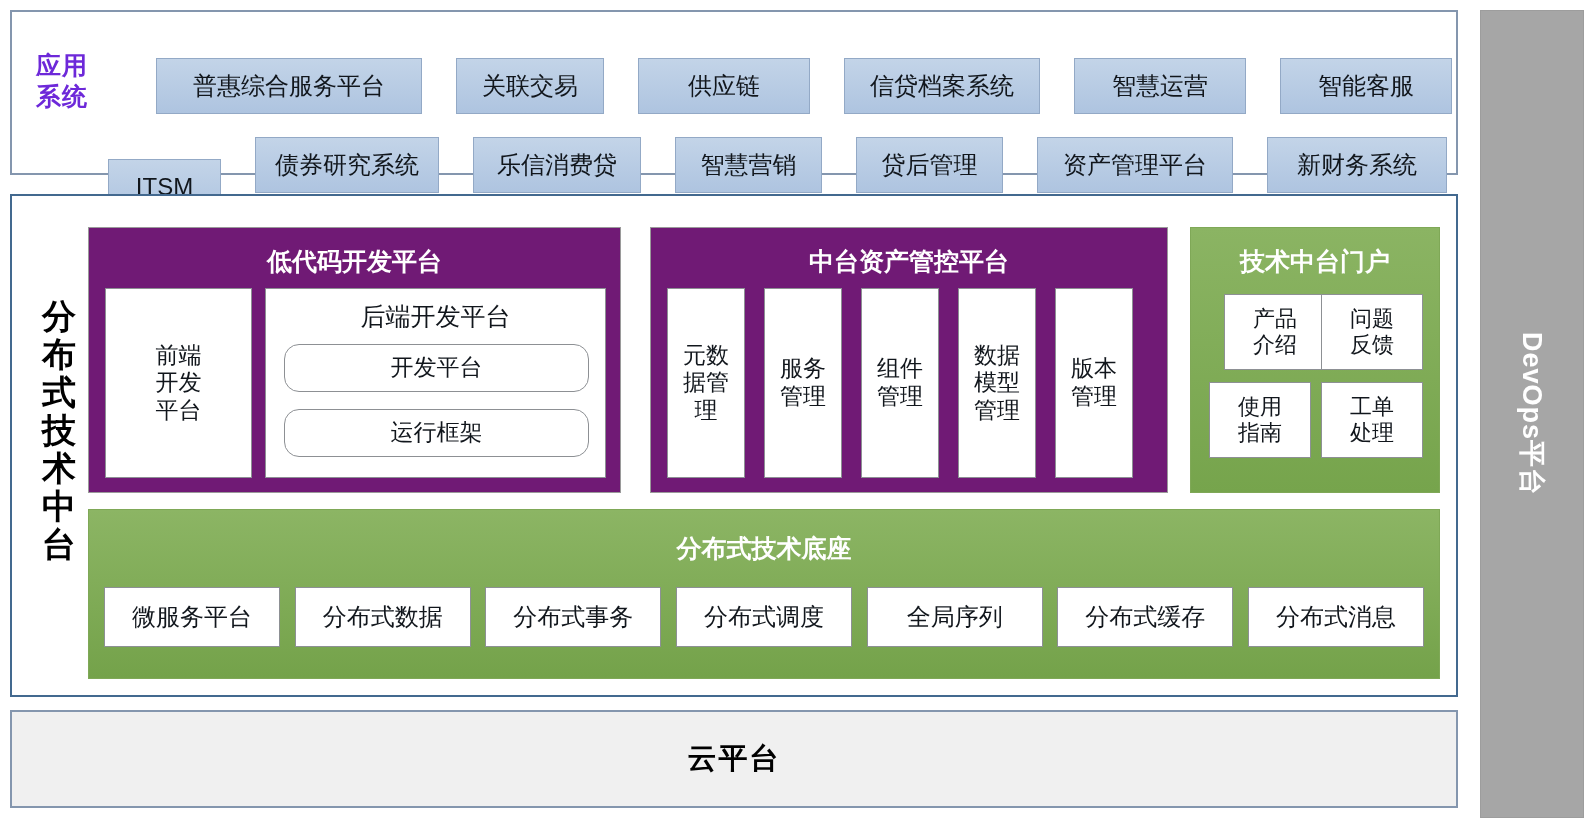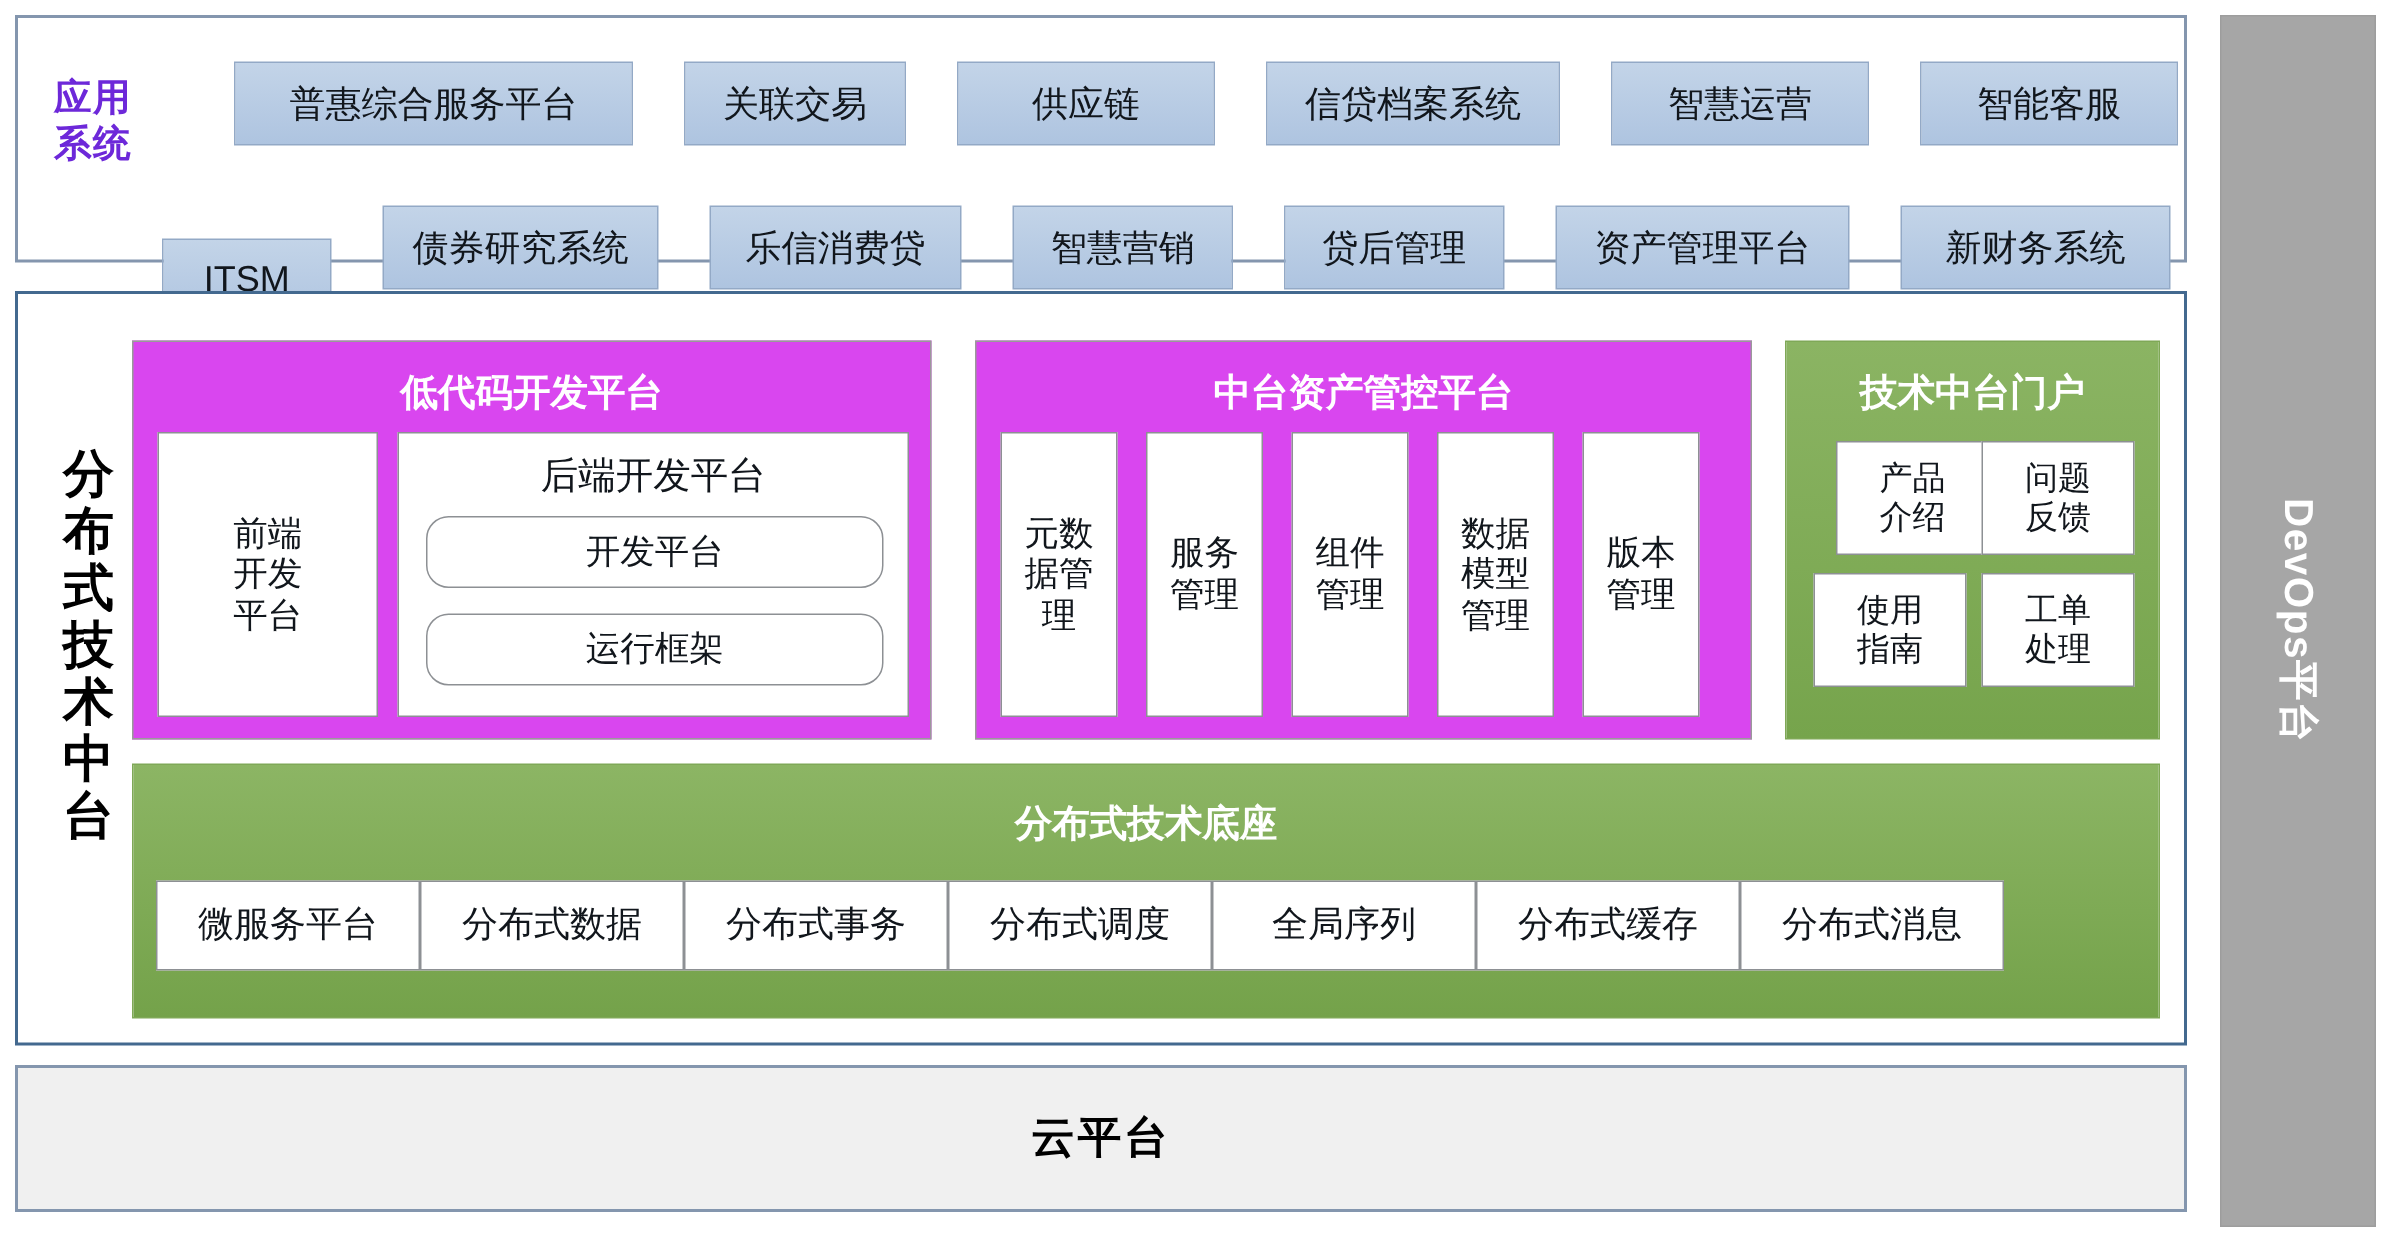--- a/index.html
+++ b/index.html
@@ -36,21 +36,21 @@
     color: #6d28d9;
     line-height: 1.22;
     letter-spacing: 1px;
   }
   .app-row {
     position: absolute;
     left: 96px;
     display: flex;
     align-items: center;
   }
-  #app-row-1 { top: 29px; padding-left: 48px; }
+  #app-row-1 { top: 46px; padding-left: 48px; }
   #app-row-2 { top: 102px; }
 
   .app-box {
     height: 56px;
     background: linear-gradient(180deg, #c3d4e8 0%, #aec4e0 100%);
     border: 1px solid #93a9c6;
     display: flex;
     align-items: center;
     justify-content: center;
     font-size: 24px;
@@ -79,21 +79,21 @@
     color: #000000;
     line-height: 1.12;
     writing-mode: vertical-rl;
     text-orientation: upright;
     height: 300px;
   }
 
   
   .gray-panel {
     position: absolute;
-    background: #d946ef;
+    background: #701a75;
     border: 1px solid #9a9a9a;
   }
   .panel-title {
     position: absolute;
     left: 0; right: 0;
     text-align: center;
     font-size: 25px;
     font-weight: bold;
     color: #ffffff;
     white-space: nowrap;
@@ -188,20 +188,21 @@
     font-size: 25px;
     font-weight: bold;
     color: #ffffff;
     white-space: nowrap;
   }
   #base-boxes {
     position: absolute;
     left: 15px; top: 77px;
     width: 1320px;
     display: flex;
+    justify-content: space-between;
   }
   .base-box {
     width: 176px; height: 60px;
     font-size: 24px;
   }
 
   
   #cloud-band {
     position: absolute;
     left: 10px; top: 710px;

